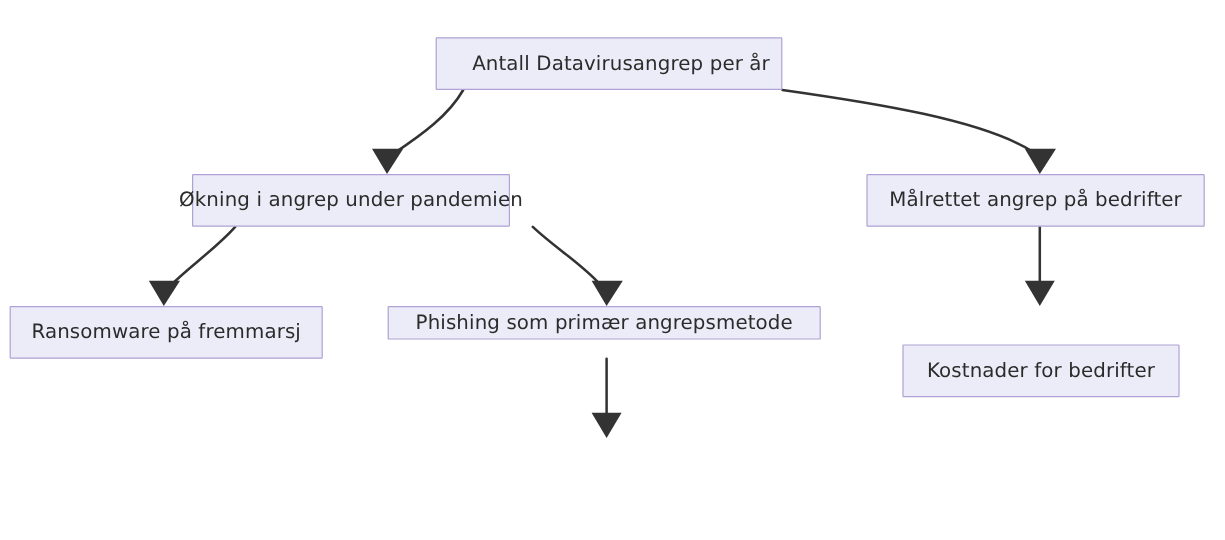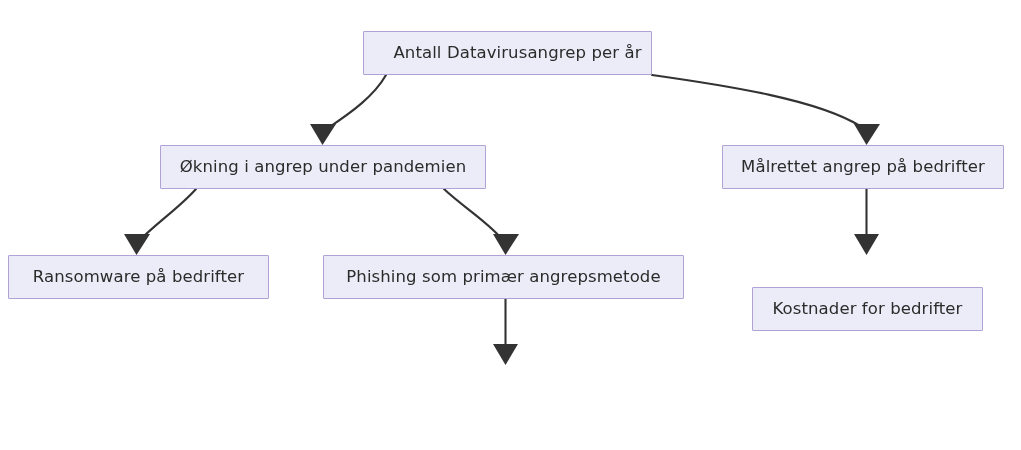--- a/index.html
+++ b/index.html
@@ -94,33 +94,33 @@
     <g>
       <path class="edge-path" d="M 505.5,299 L 505.5,346"></path>
       <polygon class="arrow-head" points="505.5,365 493,344 518,344"></polygon>
     </g>
   </svg>
 
   <div class="node" style="left:363px; top:31px; width:289px; height:44px;padding-left:20px;">
     <span class="node-label">Antall Datavirusangrep per år</span>
   </div>
 
-  <div class="node" style="left:160px; top:145px; width:326px; height:44px;">
+  <div class="node" style="left:160px; top:145px; width:265px; height:44px;">
     <span class="node-label">Økning i angrep under pandemien</span>
   </div>
 
   <div class="node" style="left:722px; top:145px; width:282px; height:44px;">
     <span class="node-label">Målrettet angrep på bedrifter</span>
   </div>
 
   <div class="node" style="left:8px; top:255px; width:261px; height:44px;">
-    <span class="node-label">Ransomware på bedrifter</span>
+    <span class="node-label">Ransomware på fremmarsj</span>
   </div>
 
-  <div class="node" style="left:323px; top:255px; width:361px; height:44px;">
+  <div class="node" style="left:323px; top:255px; width:361px; height:28px;">
     <span class="node-label">Phishing som primær angrepsmetode</span>
   </div>
 
   <div class="node" style="left:752px; top:255px; width:231px; height:44px;margin-top:32px;">
     <span class="node-label">Kostnader for bedrifter</span>
   </div>
 
 
 </div>
 

